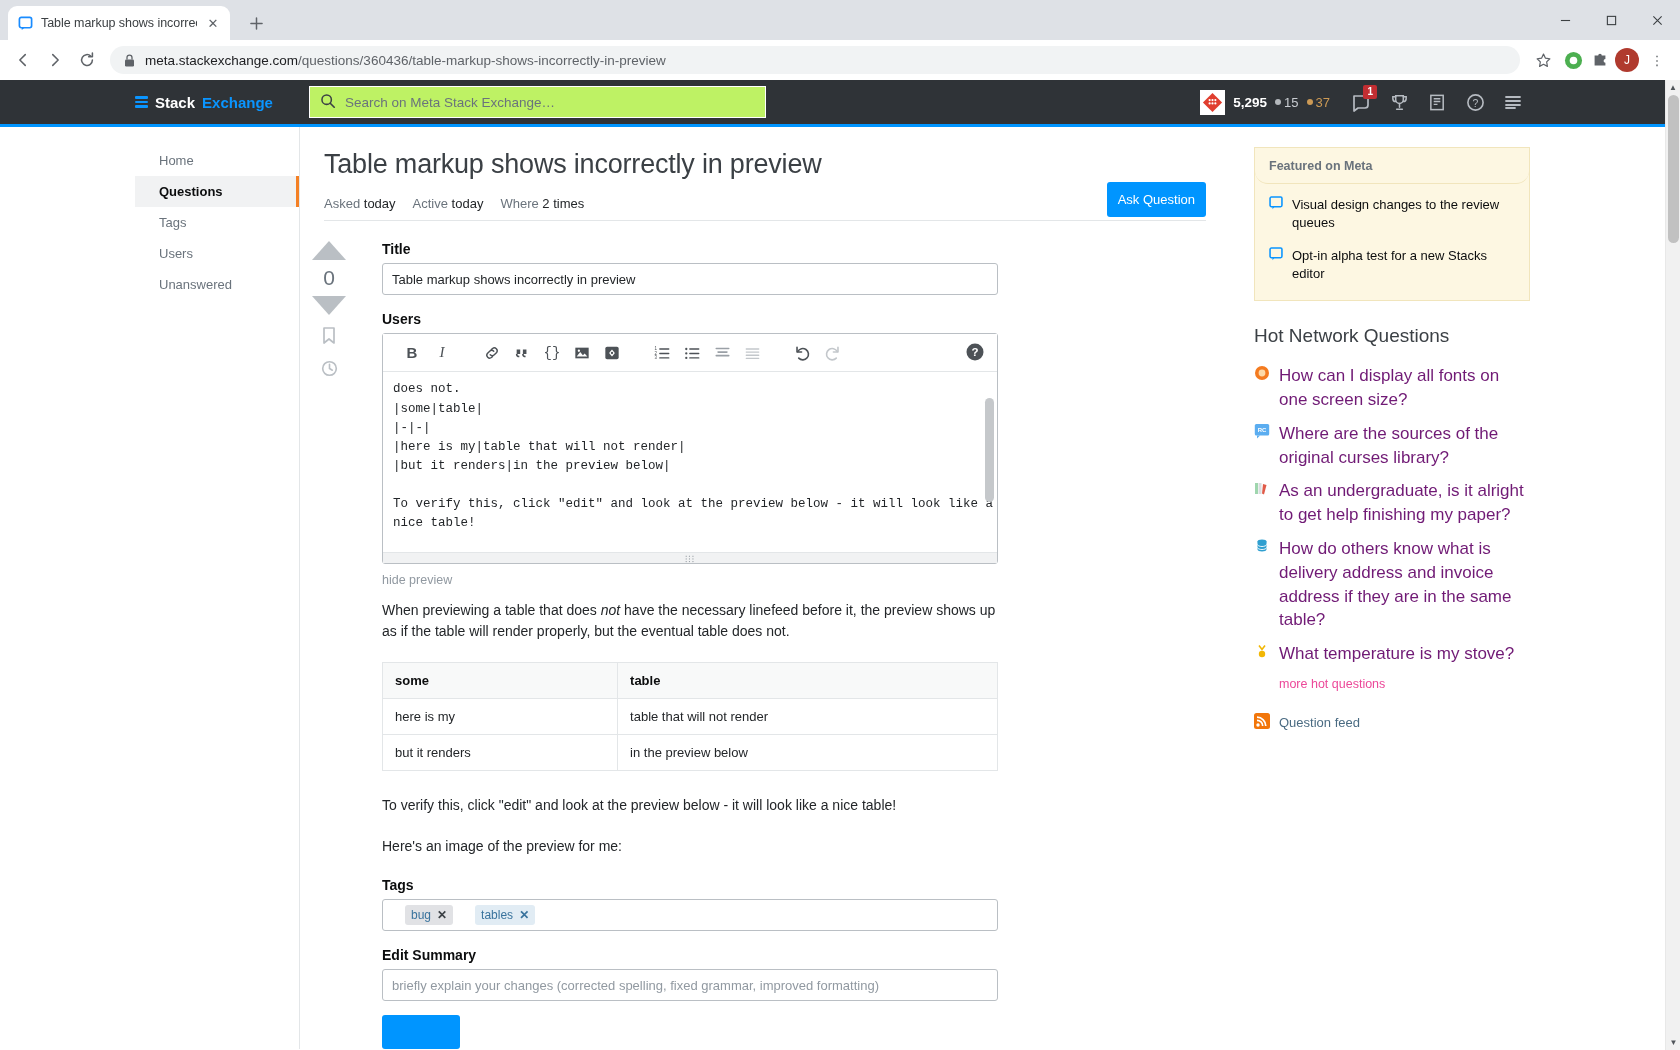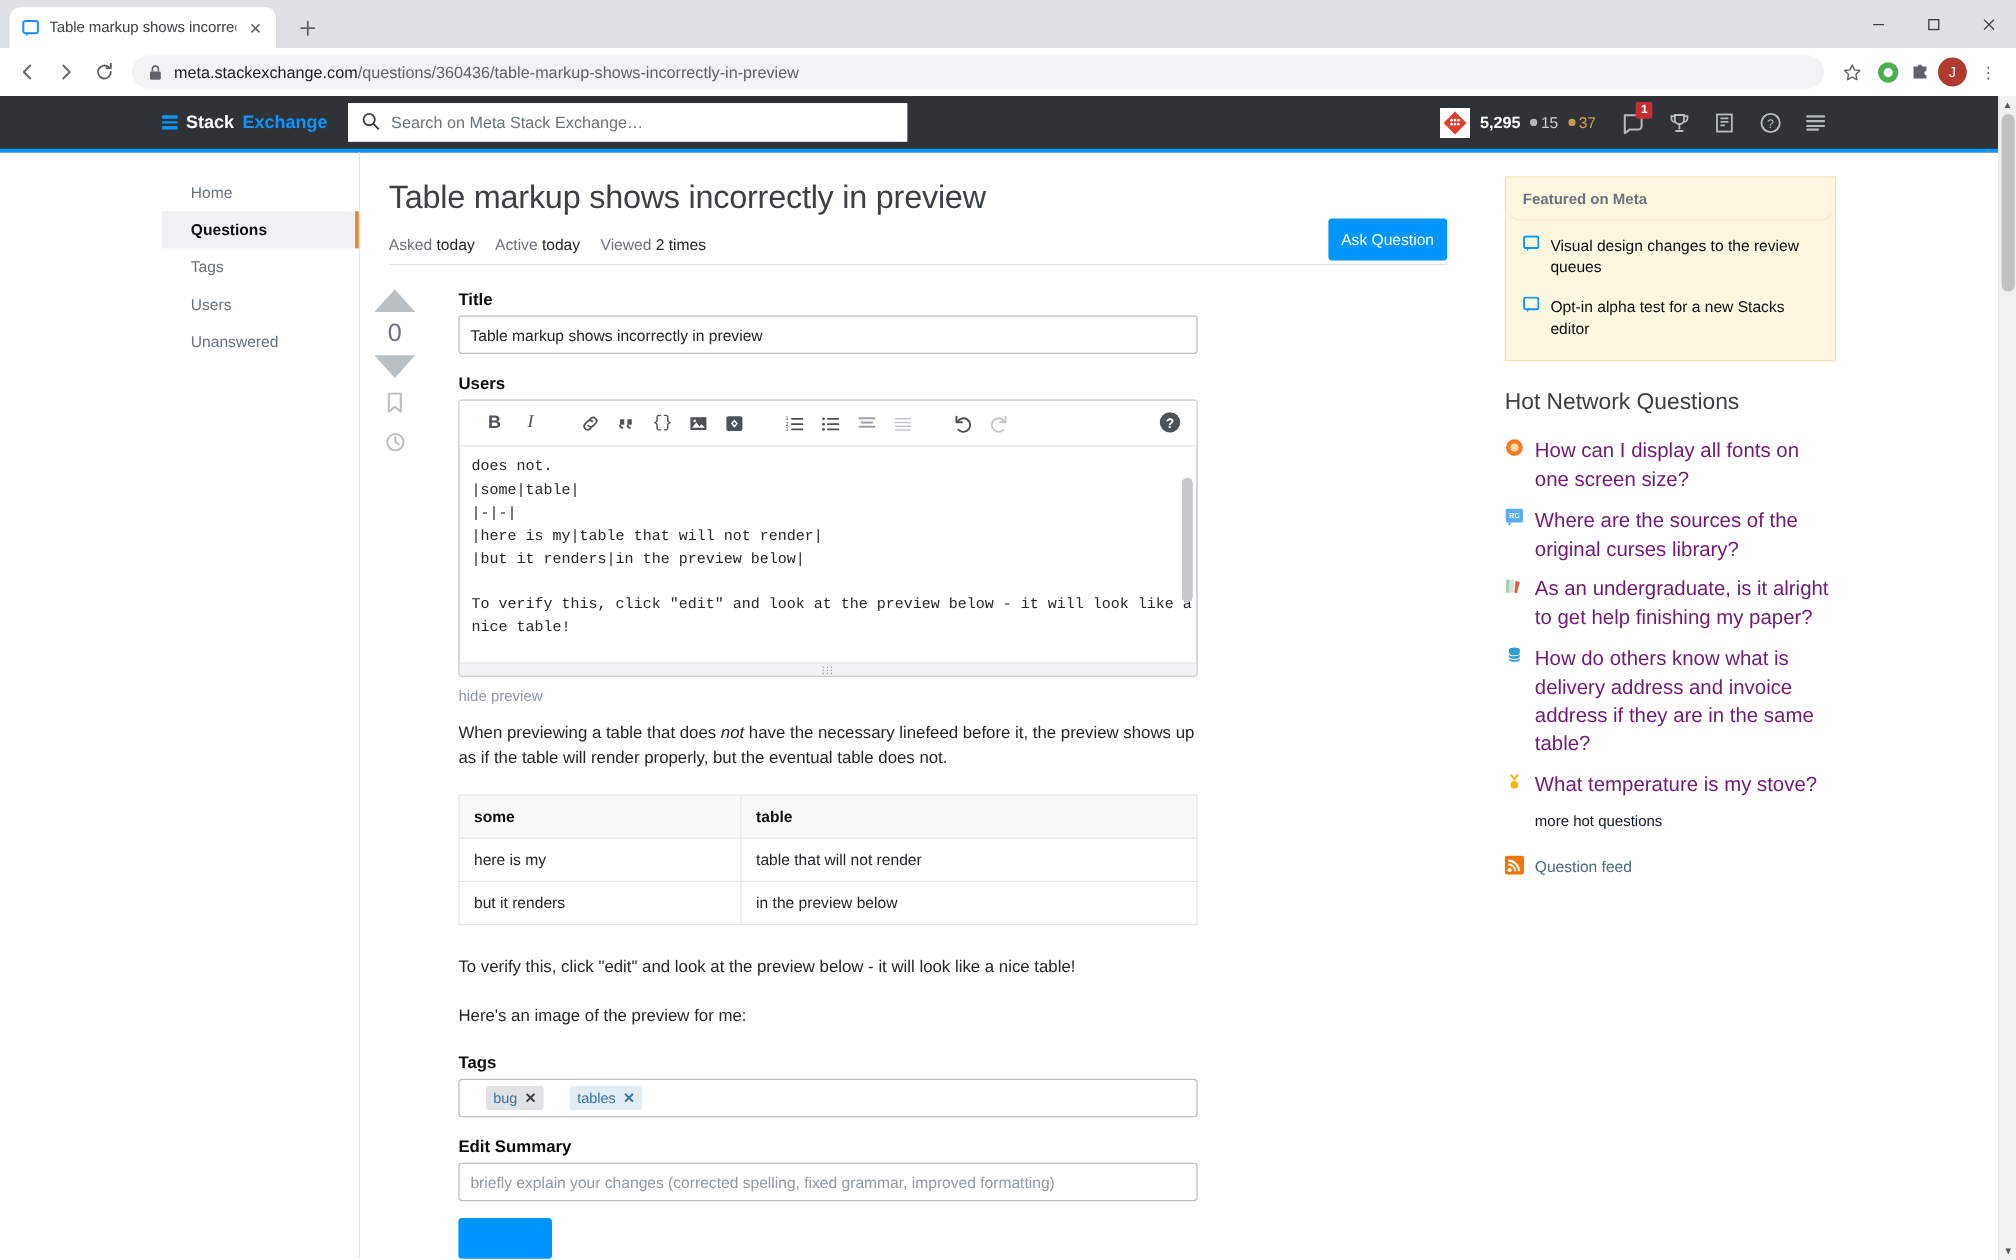--- a/index.html
+++ b/index.html
@@ -60,22 +60,22 @@
   .se-topbar {
     height: 47px; background: #2f3337; display: flex; align-items: center;
     border-bottom: 3px solid #0095ff; padding-left: 0;
   }
   .se-inner { width: 1395px; margin: 0 auto; display:flex; align-items:center; height: 47px; gap: 0; }
   .se-logo { display: flex; align-items: center; gap: 7px; padding: 0 10px 0 0; font-size: 15px; font-weight: bold; color: #fff; }
   .se-logo .swatch { display:inline-flex; flex-direction:column; gap:2px; }
   .se-logo .swatch i { display:block; width:13px; height:2.5px; background:#0a95ff; border-radius:1px;}
   .se-logo .blue { color: #0a95ff; }
   .se-search {
-    flex: 1; max-width: 718px; height: 32px; background: #ffffff; border: 1px solid #fff;
-    display: flex; align-items: center; gap: 9px; padding: 0 10px; margin-left: 7px;
+    flex: 1; max-width: 718px; height: 32px; background: #bef264; border: 1px solid #fff;
+    display: flex; align-items: center; gap: 9px; padding: 0 10px; margin-left: 26px;
   }
   .se-search .ph { font-size: 13.5px; color: #6a737c; }
   .se-spacer { flex: 1; }
   .se-rep { display: flex; align-items: center; gap: 8px; color: #fff; margin-right: 14px; }
   .dice { width: 25px; height: 25px; background: #fff; padding:1px; display:flex; align-items:center; justify-content:center;}
   .rep-num { font-size: 13.5px; font-weight: bold; }
   .badge-g, .badge-s { font-size: 13px; display:flex; align-items:center; gap:3px; }
   .badge-s { color: #c8ccd1; }
   .badge-g { color: #cc9a55; }
   .dot { width:6px; height:6px; border-radius:50%; display:inline-block; }
@@ -172,21 +172,21 @@
   .featured { background: #fdf7e2; border: 1px solid #f1e5bc; border-radius: 0; }
   .featured-h { font-size: 12.5px; font-weight: bold; color: #6a737c; padding: 11px 14px 10px 14px;
     border-bottom: 1px solid #f1e5bc; border-radius: 13px; }
   .featured-item { display: flex; gap: 9px; padding: 8px 14px 8px 14px; }
   .featured-item:first-of-type { padding-top: 12px; }
   .featured-item a { font-size: 13px; color: #0c0d0e; text-decoration: none; line-height: 1.35; }
   .hot-h { font-size: 19px; color: #3b4045; font-weight: 400; padding: 24px 0 12px 0; }
   .hot-item { display: flex; gap: 9px; padding: 5px 0; align-items: flex-start; }
   .hot-item a { font-size: 17px; color: #701a75; text-decoration: none; line-height: 1.4; }
   .hot-ic { width: 16px; height: 16px; flex: 0 0 16px; margin-top: 1px; }
-  .morehot { font-size: 12.5px; color: #0f172a; padding: 6px 0 0 25px; }
+  .morehot { font-size: 12.5px; color: #ec4899; padding: 6px 0 0 25px; }
   .qfeed { display: flex; gap: 9px; align-items: center; padding-top: 22px; }
   .qfeed a { font-size: 13px; color: #4a6b82; text-decoration: none; }
 
   
   .pagebar { width: 15px; background: #f1f1f1; border-left: 1px solid #e8e8e8; position: relative; }
   .pagebar .up, .pagebar .down { height: 15px; display:flex; align-items:center; justify-content:center; color:#50555a; font-size:8px;}
   .pagebar .thumb { position: absolute; top: 15px; left: 2px; width: 11px; height: 148px; background: #c1c1c1; border-radius: 6px; }
 </style>
 </head>
 <body>
@@ -368,21 +368,21 @@
           <a>Users</a>
           <a>Unanswered</a>
         </nav>
 
         <div class="main-col">
           <div class="q-header hdr-wrap" style="position:relative;">
             <h1 class="q-title">Table markup shows incorrectly in preview</h1>
             <div class="q-meta">
               <span><span>Asked</span> <b>today</b></span>
               <span><span>Active</span> <b>today</b></span>
-              <span><span>Viewed</span> <b>2 times</b></span>
+              <span><span>Where</span> <b>2 times</b></span>
             </div>
             <div class="ask-btn" style="right:24px; top:19px;margin-top:36px;">Ask Question</div>
           </div>
 
           <div class="body-row">
 
             <div class="votecell">
               <div class="arrow-up"></div>
               <div class="votecount">0</div>
               <div class="arrow-down"></div>

